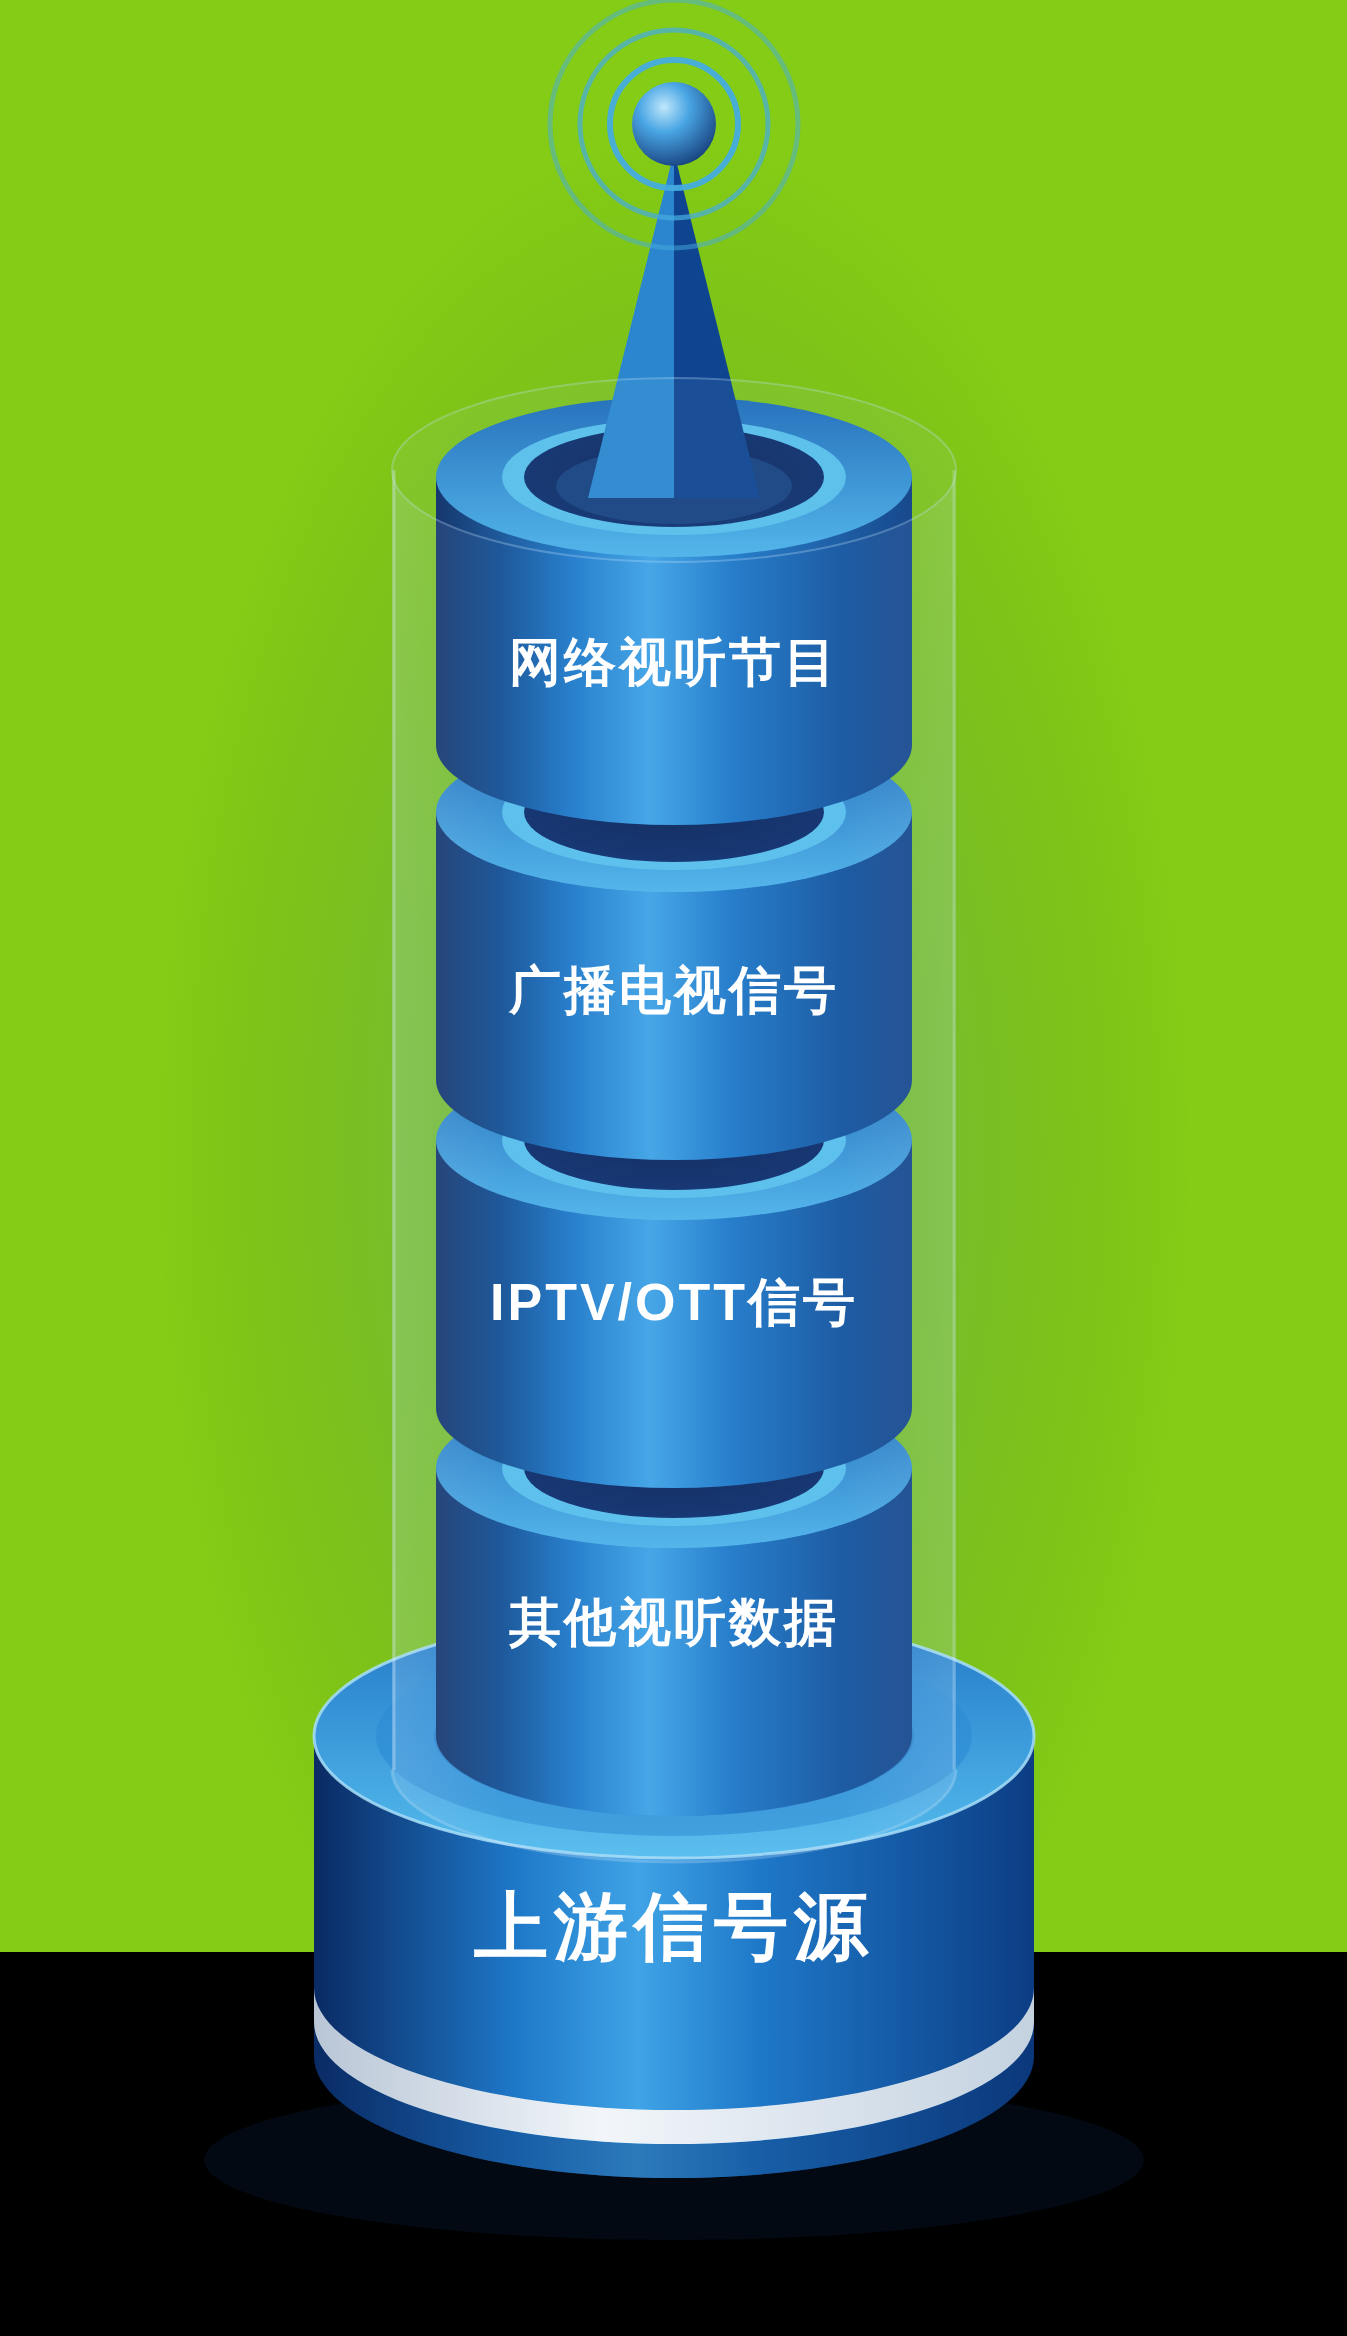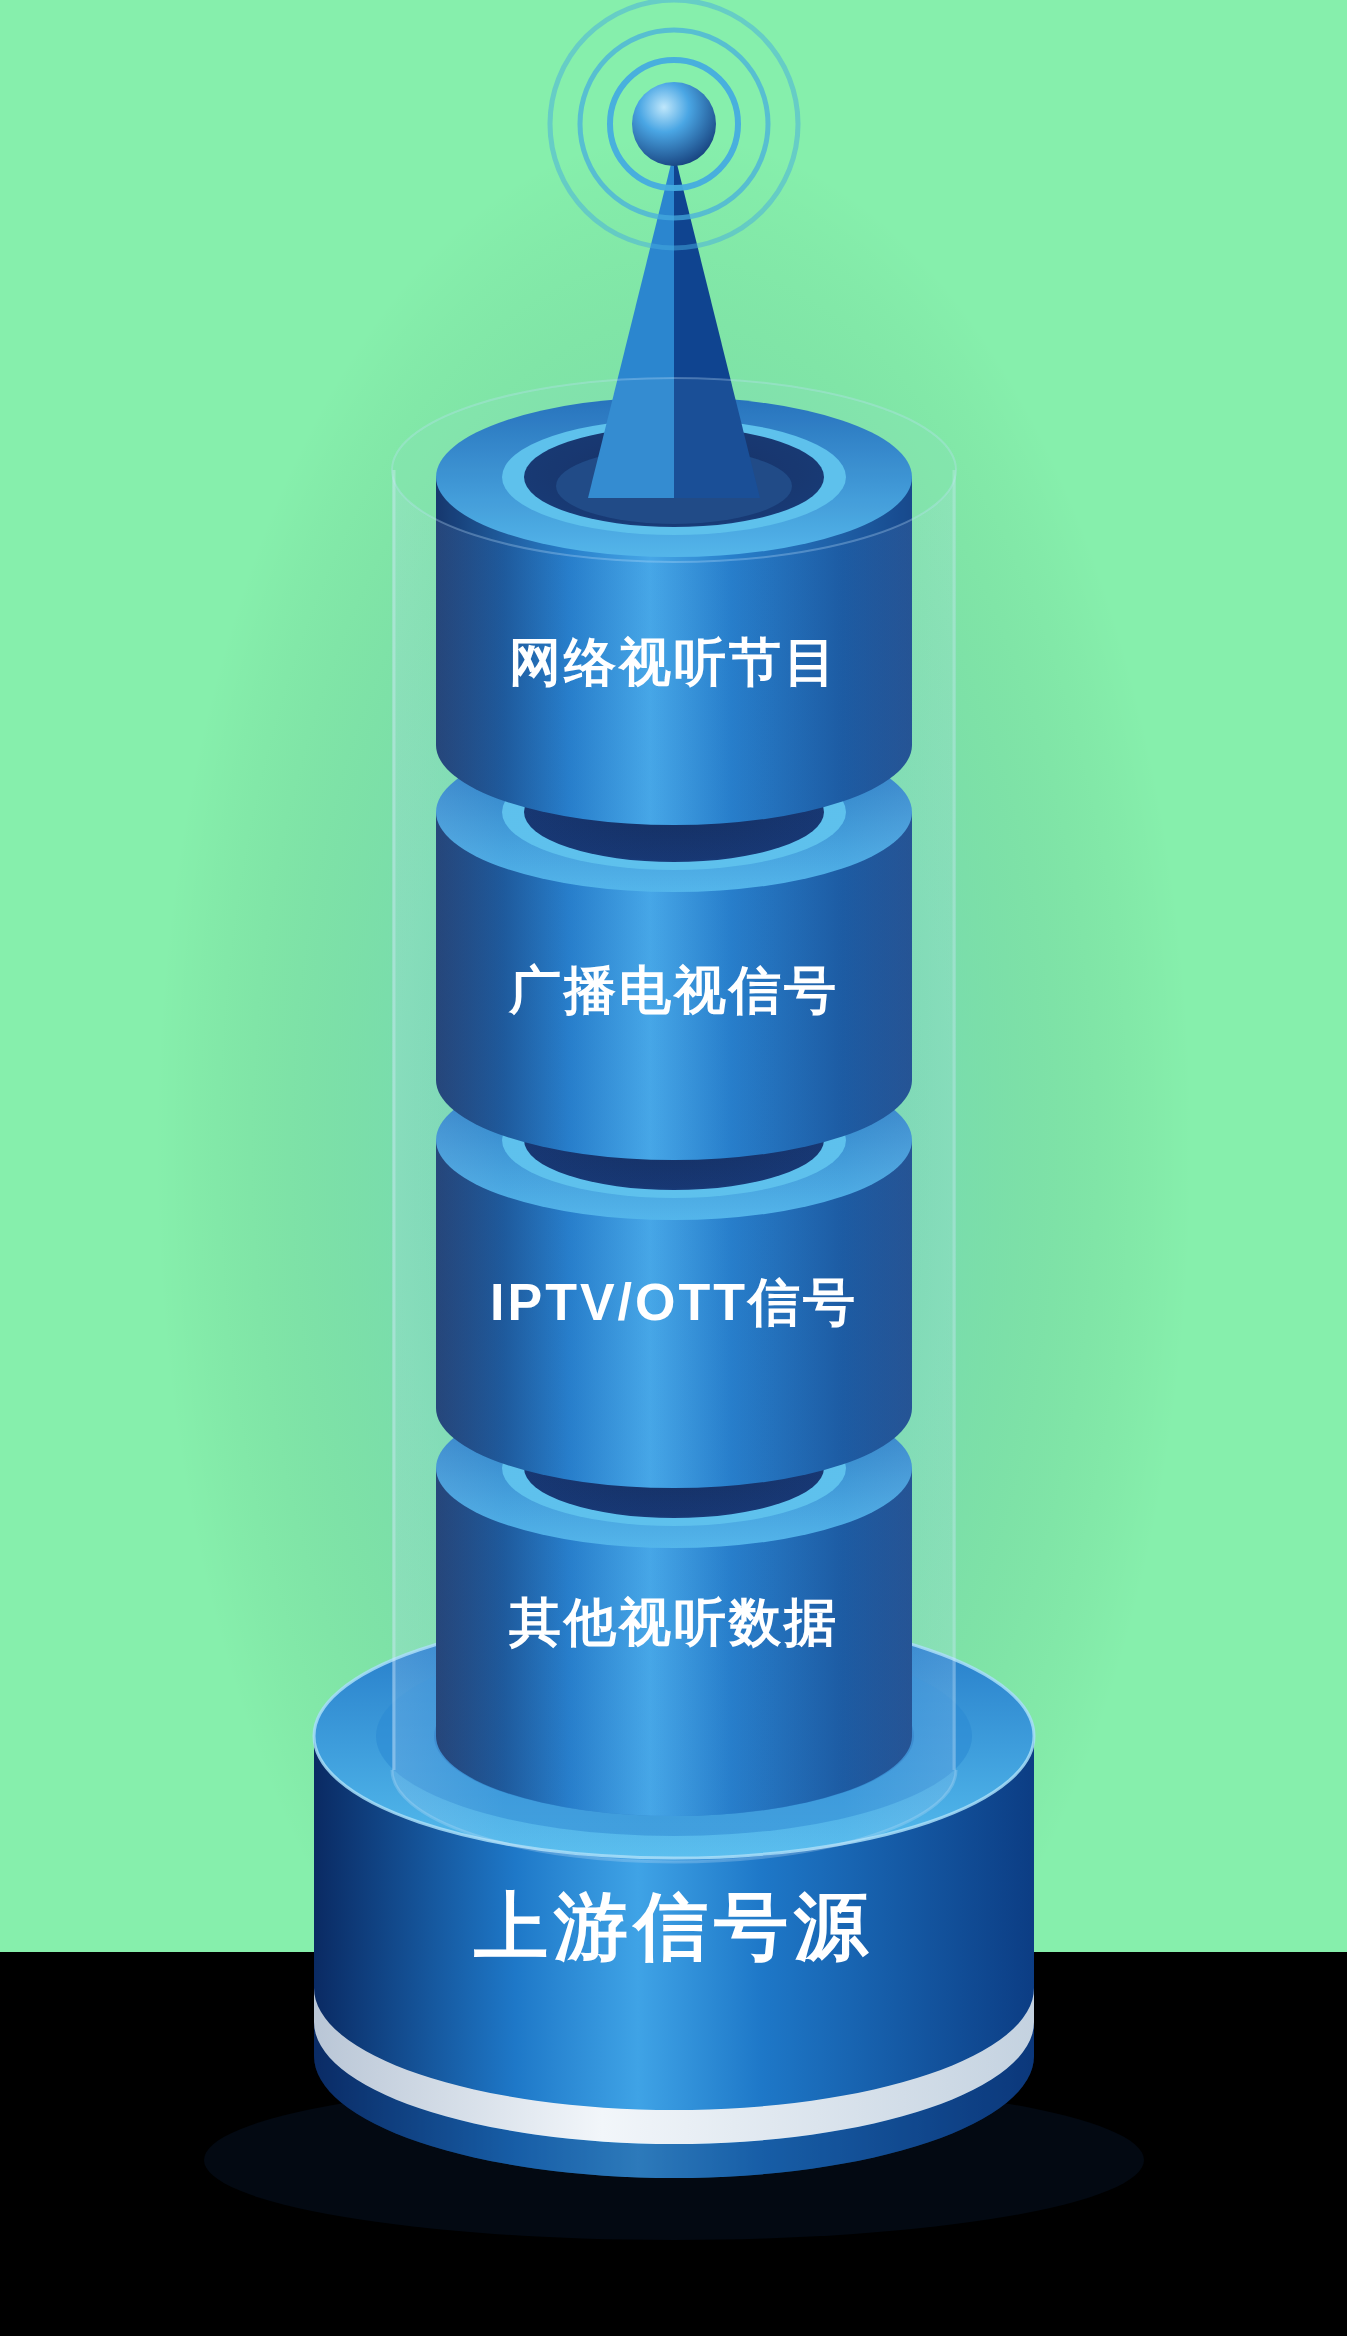--- a/index.html
+++ b/index.html
@@ -7,21 +7,21 @@
     padding: 0;
     background: #000000;
     width: 1347px;
     height: 2336px;
     overflow: hidden;
   }
   .stage {
     position: relative;
     width: 1347px;
     height: 1952px;
-    background: #86efac;
+    background: #84cc16;
   }
   svg { display: block; }
   .seg-label {
     font-family: "Liberation Sans", sans-serif;
     font-weight: bold;
     font-size: 52px;
     fill: #ffffff;
     letter-spacing: 3px;
   }
   .base-label {

